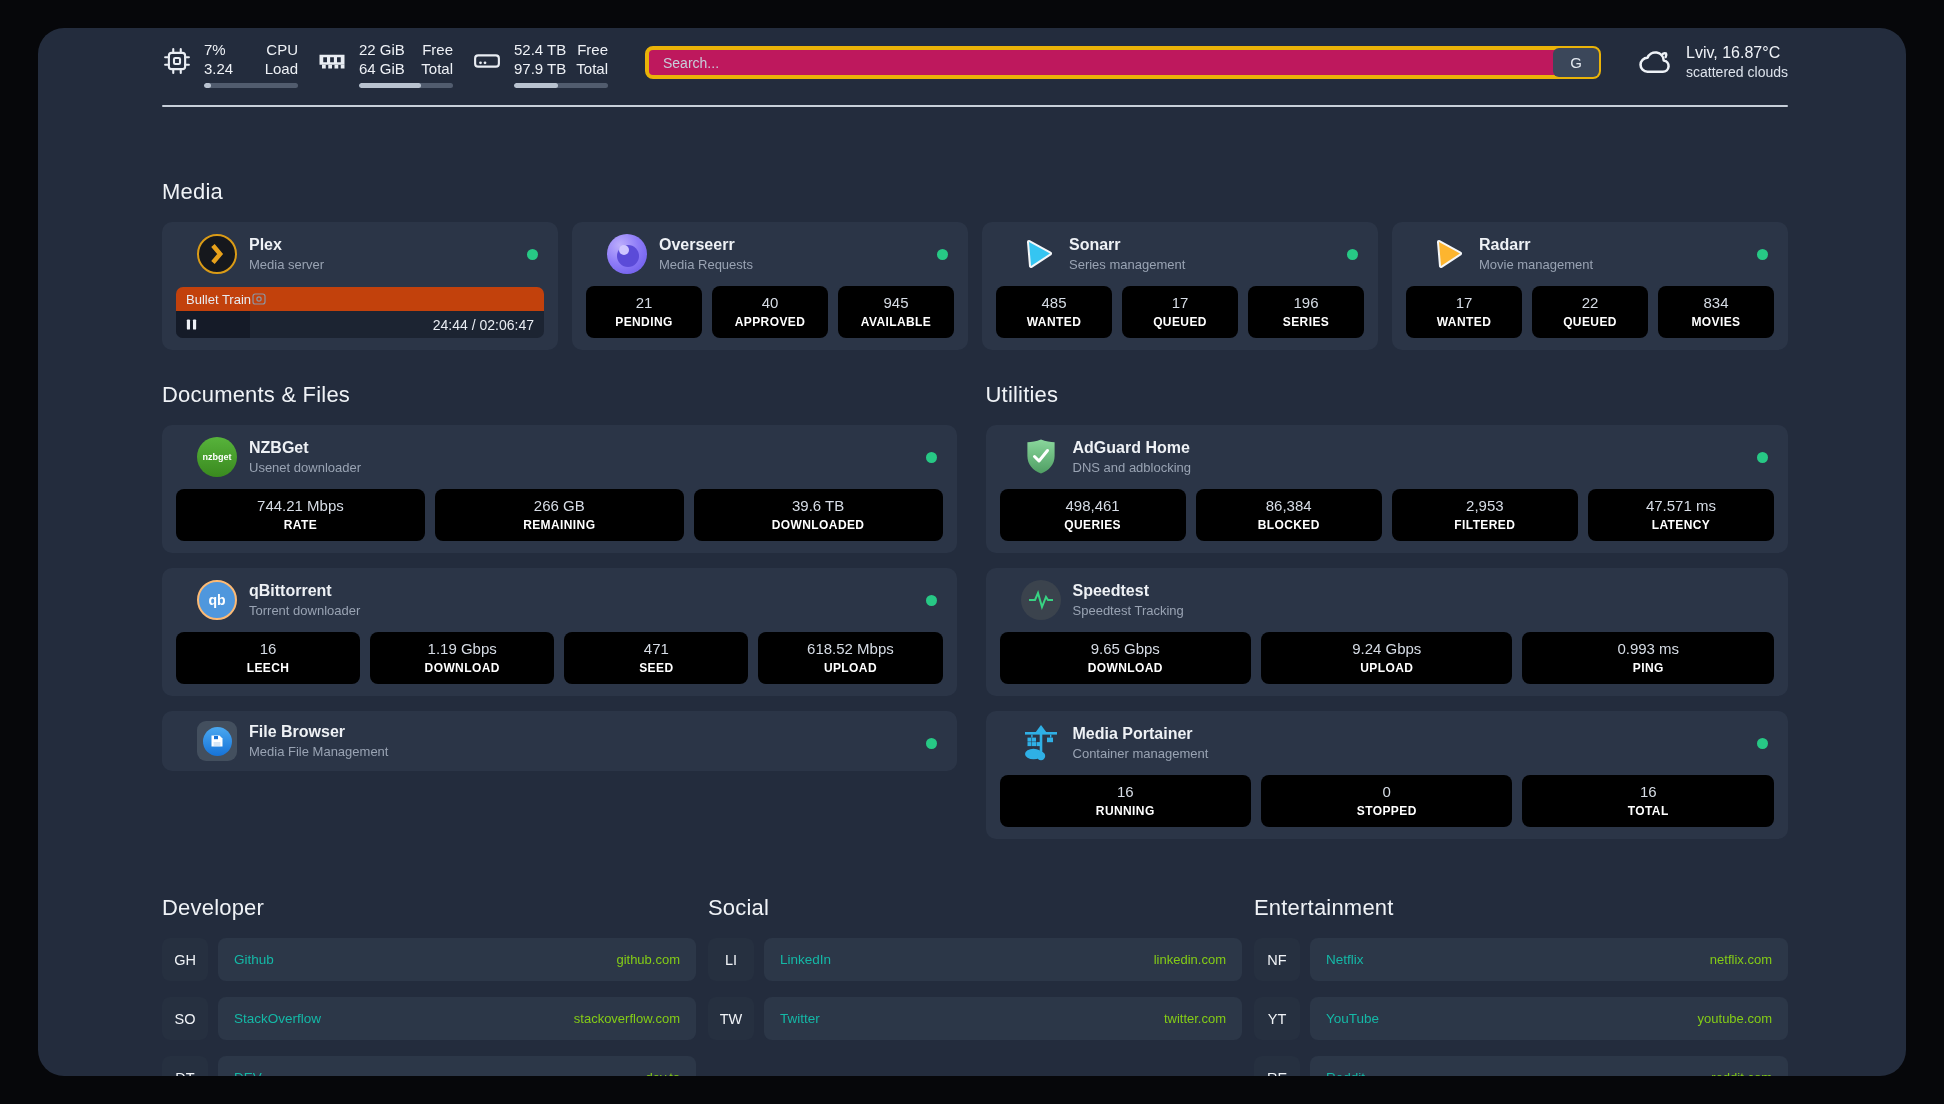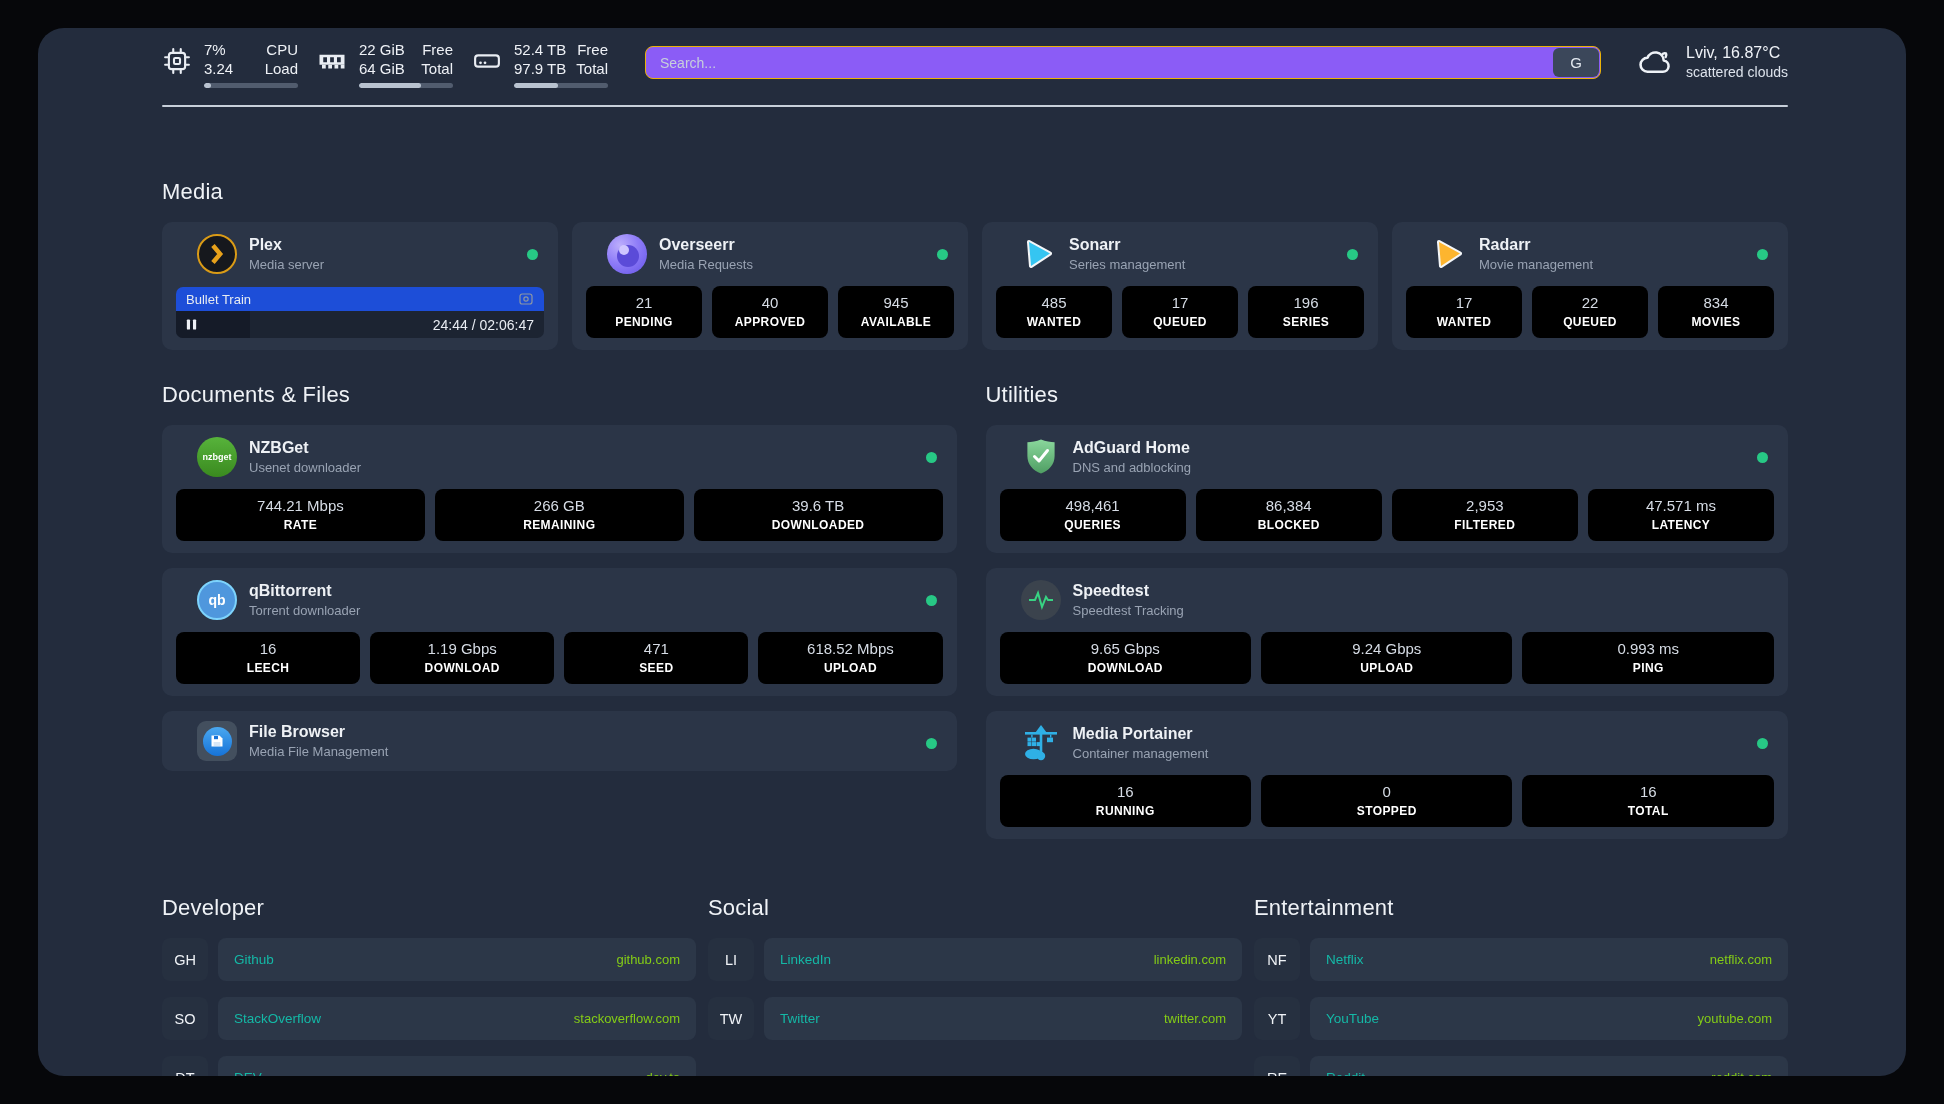--- a/index.html
+++ b/index.html
@@ -9,21 +9,21 @@
 
   
   .topbar { display:flex; align-items:flex-start; margin-top:12px; height:52px; }
   .sysgroup { display:flex; gap:12px; margin-right:19px; flex:none; }
   .sysicon { width:30px; height:30px; color:#e9edf3; margin-top:6px; }
   .sysblock { width:94px; }
   .sysrow { display:flex; justify-content:space-between; font-size:15px; line-height:19px; color:#eef1f6; }
   .sysbar { height:5px; background:#515c6e; border-radius:3px; margin-top:5px; overflow:hidden; }
   .sysbar > div { height:100%; background:#b9c3d0; border-radius:3px; }
   .search-wrap { flex:1; position:relative; margin:6px 36px 0 18px; }
-  .search-input { width:100%; height:33px; background:#8b5cf6; border:1px solid #eab308; border-radius:8px; color:#e8edf3; font-size:14px; padding:0 56px 0 14px; outline:none; font-family:inherit; }
+  .search-input { width:100%; height:33px; background:#be185d; border:4px solid #eab308; border-radius:8px; color:#e8edf3; font-size:14px; padding:0 56px 0 14px; outline:none; font-family:inherit; }
   .search-input::placeholder { color:#c7cfdb; }
   .search-engine { position:absolute; right:2px; top:2px; bottom:2px; width:46px; background:#3b475a; border-radius:6px; display:flex; align-items:center; justify-content:center; color:#e3e9f0; font-size:15px; cursor:pointer; }
   .weather { display:flex; gap:13px; align-items:center; margin-top:3px; flex:none; }
   .weather svg { width:36px; height:36px; color:#eef2f7; }
   .weather .w1 { font-size:16px; color:#f0f3f8; line-height:20px; }
   .weather .w2 { font-size:14px; color:#dde3ec; line-height:18px; }
   .divider { height:2px; background:#c7cfda; border-radius:2px; margin-top:13px; }
 
   
   h2.section-title { font-size:22px; font-weight:500; color:#eff2f6; letter-spacing:.2px; margin-bottom:17px; }
@@ -40,34 +40,34 @@
   .card-title { font-size:16px; font-weight:700; color:#eef1f5; line-height:20px; }
   .card-sub { font-size:13px; color:#99a3b3; line-height:17px; margin-top:1px; }
   .dot { position:absolute; top:27px; right:20px; width:11px; height:11px; border-radius:50%; background:#27c885; }
   .stats { display:flex; gap:10px; margin-top:12px; }
   .stat { flex:1; background:#000000; border-radius:8px; text-align:center; padding:7px 4px 8px; }
   .stat-v { font-size:15px; color:#d6dce5; line-height:19px; }
   .stat-l { font-size:12px; font-weight:800; color:#fff; letter-spacing:.4px; line-height:16px; margin-top:2px; }
 
   
   .player { margin-top:9px; }
-  .player-title-row { background:#1d4ed8; border-radius:7px 7px 0 0; padding:4px 10px; display:flex; justify-content:space-between; align-items:center;margin-top:13px; }
+  .player-title-row { background:#c2410c; border-radius:7px 7px 0 0; padding:4px 10px; display:flex; align-items:center;margin-top:13px; }
   .player-title { font-size:13px; color:#e7ebf1; }
   .player-title-row svg { width:16px; height:16px; color:#8c96a5; }
   .player-bar { background:#1c2432; border-radius:0 0 7px 7px; height:27px; position:relative; display:flex; align-items:center; }
   .player-fill { position:absolute; left:0; top:0; bottom:0; background:#151b28; border-radius:0 0 0 7px; display:flex; align-items:center; padding-left:9px; }
   .player-fill svg { width:13px; height:13px; color:#eef1f6; }
   .player-time { margin-left:auto; padding-right:10px; font-size:14px; color:#e9edf3; position:relative; }
 
   
   .icon-circle { width:40px; height:40px; border-radius:50%; display:flex; align-items:center; justify-content:center; }
   .plex-bg { background:#16181d; border:2px solid #da9b16; }
   .overseerr-bg { background:radial-gradient(circle at 32% 28%, #bcaefc 0%, #8f7df8 45%, #6554e8 100%); }
   .nzbget-bg { background:linear-gradient(180deg,#57b33b,#3a8a1f); color:#fff; font-size:9px; font-weight:700; }
-  .qb-bg { background:#4f97dd; border:2px solid #7dd3fc; color:#fff; font-size:14px; font-weight:700; }
+  .qb-bg { background:#4f97dd; border:2px solid #fdba74; color:#fff; font-size:14px; font-weight:700; }
   .speedtest-bg { background:#3b434d; }
   .fb-bg { width:40px; height:40px; border-radius:9px; background:#434f5e; display:flex; align-items:center; justify-content:center; }
   .fb-inner { width:29px; height:29px; border-radius:50%; background:linear-gradient(180deg,#4aa8f0,#1673d8); display:flex; align-items:center; justify-content:center; }
 
   
   .links-grid { display:grid; grid-template-columns:repeat(3,1fr); gap:12px; margin-top:56px; align-items:start; }
   .link-row { display:flex; gap:10px; height:43px; margin-bottom:16px; cursor:pointer; }
   .link-abbr { width:46px; flex:none; background:#263040; border-radius:8px; display:flex; align-items:center; justify-content:center; font-weight:400; font-size:14.5px; color:#f0f3f7; }
   .link-pill { flex:1; background:#2c3748; border-radius:8px; display:flex; align-items:center; justify-content:space-between; padding:0 16px; }
   .link-name { font-size:13.5px; color:#14b8a6; }

